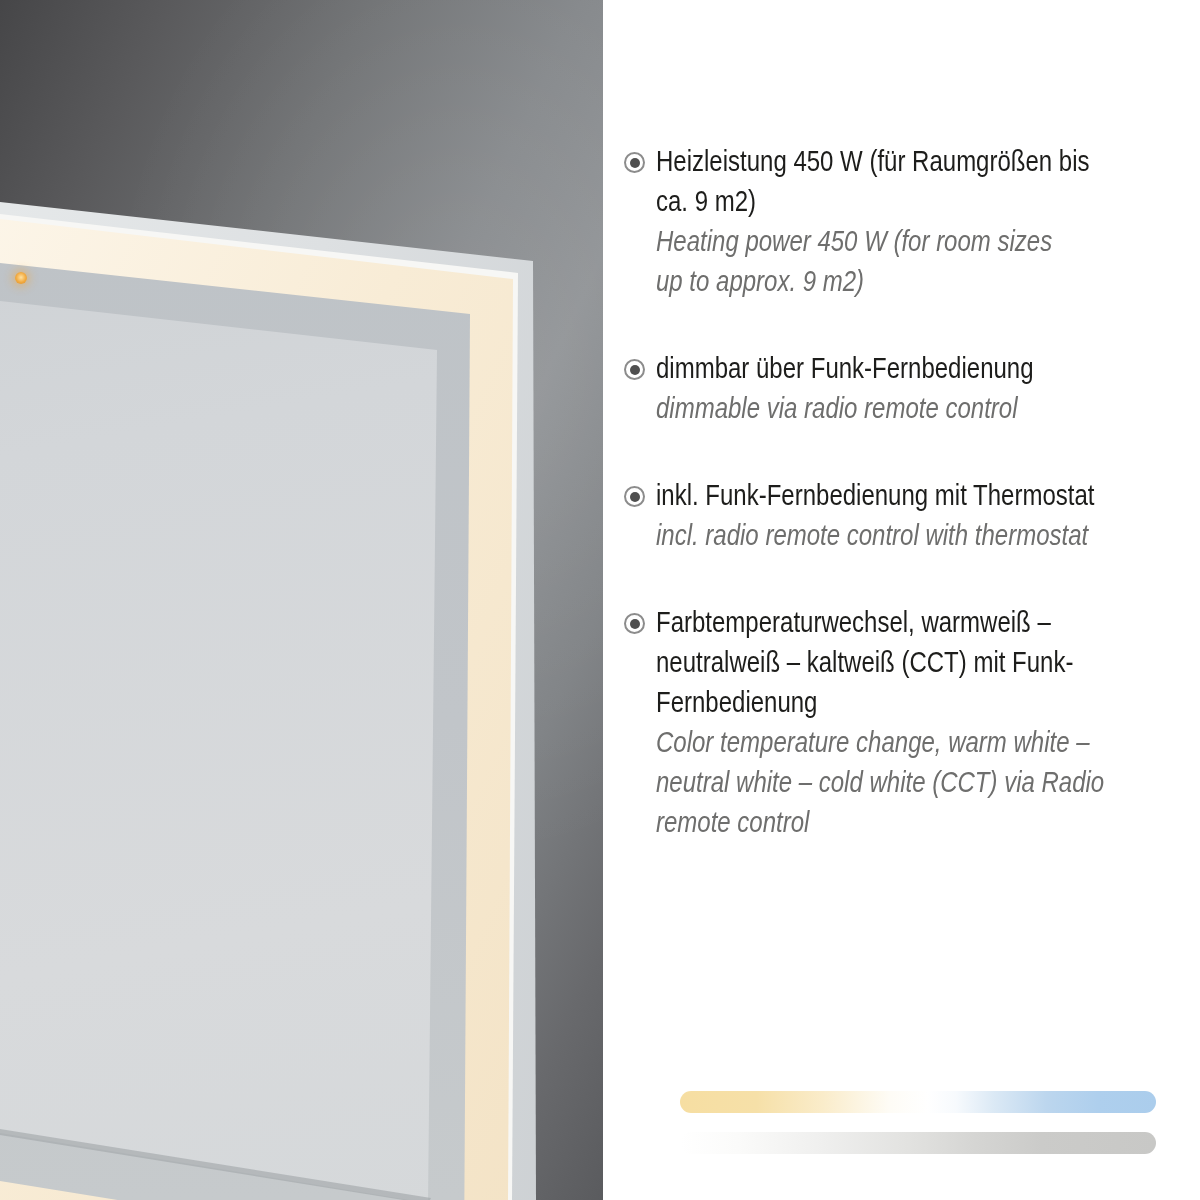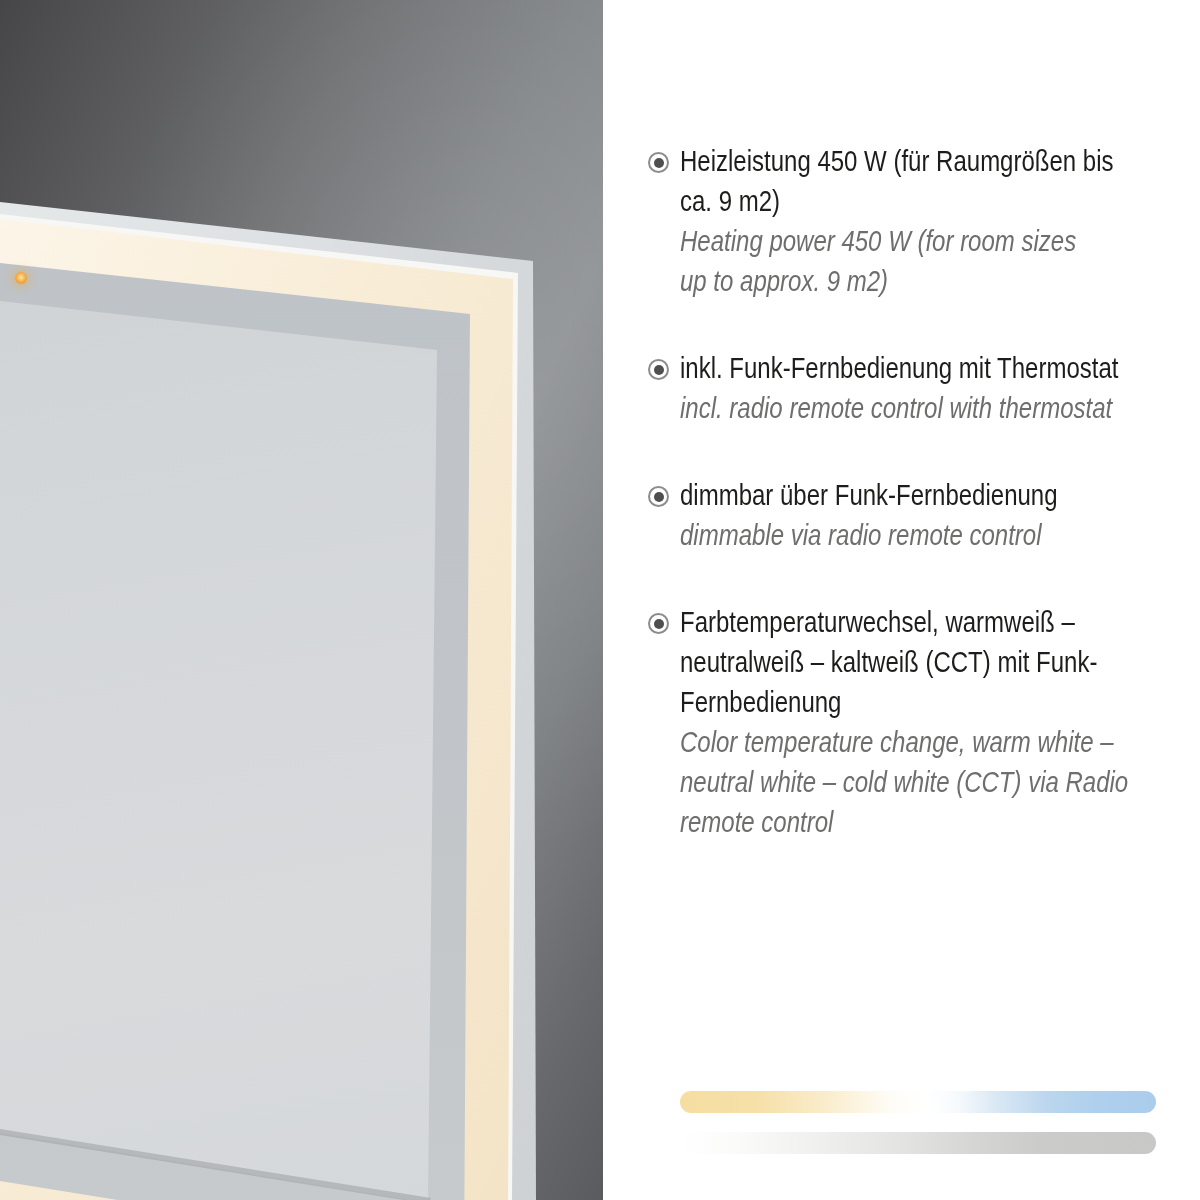--- a/index.html
+++ b/index.html
@@ -23,21 +23,21 @@
            clip-path:polygon(0 263px,470px 314px,464px 1256px,0 1181px);}
   .panel{background:linear-gradient(170deg,#cbcfd2 0%,#d3d6d9 35%,#d8dadc 75%,#d5d8da 100%);
          clip-path:polygon(0 301px,437px 350px,428px 1203px,0 1133px);}
   .edgeline{background:#a3a7aa;opacity:.65;
             clip-path:polygon(0 1129px,431px 1198px,428px 1204px,0 1135px);}
   .led-dot{position:absolute;left:15px;top:272px;width:12px;height:12px;border-radius:50%;
            background:radial-gradient(circle at 50% 45%, #ffe1a0 0%, #f2a93e 55%, #d98f2c 100%);
            box-shadow:0 0 9px 3px rgba(243,166,60,.45);}
 
   
-  .features{position:absolute;left:648px;top:141px;width:530px;}
+  .features{position:absolute;left:624px;top:141px;width:530px;}
   .feature{display:flex;margin-bottom:47px;}
   .bullet{flex:0 0 auto;width:17px;height:17px;margin-top:11px;margin-right:11px;
           border:2px solid #8c8c8c;border-radius:50%;
           display:flex;align-items:center;justify-content:center;background:#fff;}
   .bullet i{display:block;width:10px;height:10px;border-radius:50%;background:#4f4f4f;}
   .lines{flex:1 1 auto;min-width:0;}
   .line{height:40px;line-height:40px;font-size:30px;white-space:nowrap;
         transform:scaleX(.8);transform-origin:0 50%;}
   .de{color:#1d1d1b;}
   .en{color:#6e6e6d;font-style:italic;}
@@ -76,32 +76,32 @@
       <div class="line en">Heating power 450 W (for room sizes</div>
       <div class="line en">up to approx. 9 m2)</div>
     </div>
   </div>
 
   <div class="feature">
     <span class="bullet">
         <i></i>
       </span>
     <div class="lines">
-      <div class="line de">inkl. Funk-Fernbedienung mit Thermostat</div>
-      <div class="line en">incl. radio remote control with thermostat</div>
+      <div class="line de">dimmbar über Funk-Fernbedienung</div>
+      <div class="line en">dimmable via radio remote control</div>
     </div>
   </div>
 
   <div class="feature">
     <span class="bullet">
         <i></i>
       </span>
     <div class="lines">
-      <div class="line de">dimmbar über Funk-Fernbedienung</div>
-      <div class="line en">dimmable via radio remote control</div>
+      <div class="line de">inkl. Funk-Fernbedienung mit Thermostat</div>
+      <div class="line en">incl. radio remote control with thermostat</div>
     </div>
   </div>
 
   <div class="feature">
     <span class="bullet">
         <i></i>
       </span>
     <div class="lines">
       <div class="line de">Farbtemperaturwechsel, warmweiß –</div>
       <div class="line de">neutralweiß  –  kaltweiß (CCT) mit Funk-</div>

